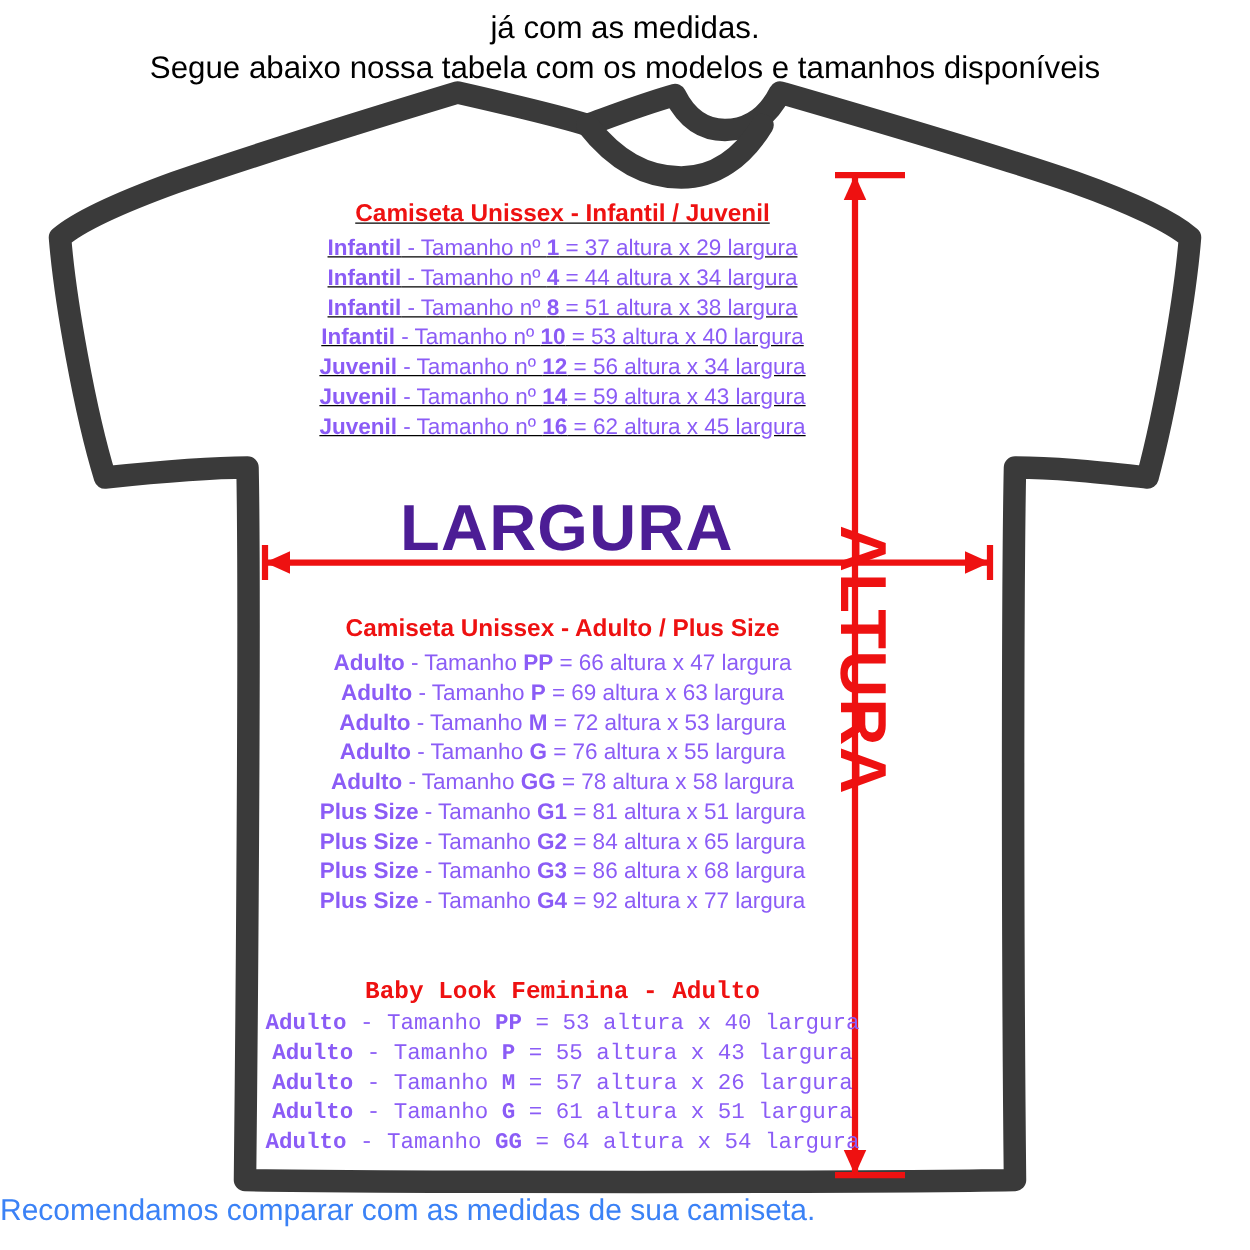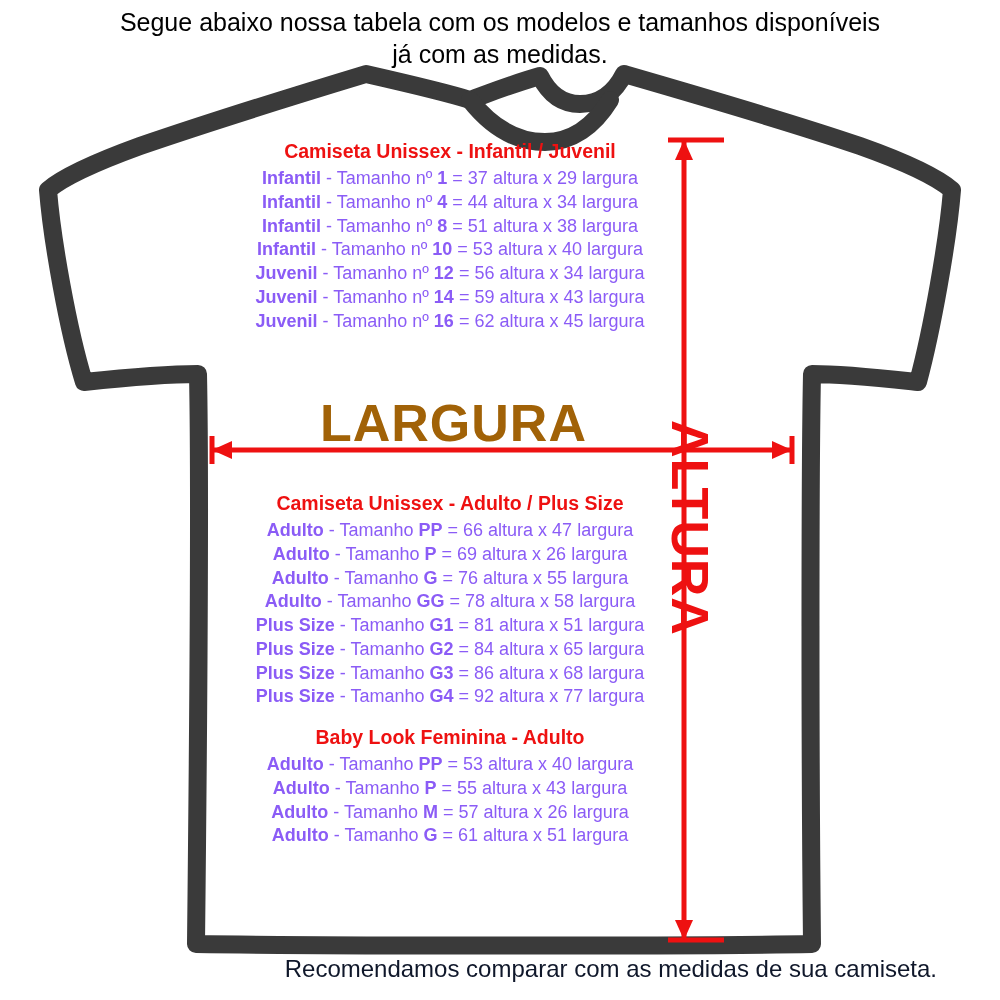--- a/index.html
+++ b/index.html
@@ -31,43 +31,43 @@
     text-align: center;
     font-size: 25px;
     line-height: 1.28;
     color: #000;
   }
   .footer-text {
     position: absolute;
     left: 0;
     top: 955px;
     width: 937px;
-    text-align: right;
+    text-align: left;
     font-size: 24px;
-    color: #0f172a;
+    color: #3b82f6;
   }
 
   
   .shirt-svg {
     position: absolute;
     left: 0;
     top: 0;
     width: 1000px;
     height: 1000px;
     pointer-events: none;
   }
 
   
   .largura-label {
     position: absolute;
     left: 320px;
     top: 393px;
     font-size: 52px;
     font-weight: bold;
-    color: #a16207;
+    color: #4c1d95;
     letter-spacing: 1px;
   }
   .altura-label {
     position: absolute;
     left: 660px;
     top: 420px;
     font-size: 52px;
     font-weight: bold;
     color: #ee1111;
     letter-spacing: 1px;
@@ -90,32 +90,32 @@
     white-space: nowrap;
   }
   .row {
     font-size: 18px;
     line-height: 1.32;
     color: #8b5cf6;
     white-space: nowrap;
   }
   .row b { font-weight: bold; }
 
-  #block-infantil { top: 140px; }
+  #block-infantil { top: 160px; text-decoration: underline; }
   #block-adulto   { top: 492px; }
-  #block-baby     { top: 726px; }
+  #block-baby     { top: 782px; font-family: Liberation Mono, monospace; }
 </style>
 </head>
 <body>
 
 <div id="canvas">
 
   <div class="header-text">
+    <div>já com as medidas.</div>
     <div>Segue abaixo nossa tabela com os modelos e tamanhos disponíveis</div>
-    <div>já com as medidas.</div>
   </div>
 
   <svg class="shirt-svg" viewBox="0 0 1000 1000">
 
     <path d="
         M 366 74
         C 410 84, 445 92, 470 100
         C 492 92, 512 84, 540 76
         C 548 92, 560 104, 580 104
         C 602 104, 616 90, 624 74
@@ -170,34 +170,36 @@
         <div class="row"><b>Juvenil</b><span> - Tamanho nº </span><b>12</b><span> = 56 altura x 34 largura</span></div>
         <div class="row"><b>Juvenil</b><span> - Tamanho nº </span><b>14</b><span> = 59 altura x 43 largura</span></div>
         <div class="row"><b>Juvenil</b><span> - Tamanho nº </span><b>16</b><span> = 62 altura x 45 largura</span></div>
       </div>
   </div>
 
   <div class="table-block" id="block-adulto">
     <div class="table-title">Camiseta Unissex - Adulto / Plus Size</div>
     <div class="rows">
         <div class="row"><b>Adulto</b><span> - Tamanho </span><b>PP</b><span> = 66 altura x 47 largura</span></div>
-        <div class="row"><b>Adulto</b><span> - Tamanho </span><b>P</b><span> = 69 altura x 26 largura</span></div>
+        <div class="row"><b>Adulto</b><span> - Tamanho </span><b>P</b><span> = 69 altura x 63 largura</span></div>
+        <div class="row"><b>Adulto</b><span> - Tamanho </span><b>M</b><span> = 72 altura x 53 largura</span></div>
         <div class="row"><b>Adulto</b><span> - Tamanho </span><b>G</b><span> = 76 altura x 55 largura</span></div>
         <div class="row"><b>Adulto</b><span> - Tamanho </span><b>GG</b><span> = 78 altura x 58 largura</span></div>
         <div class="row"><b>Plus Size</b><span> - Tamanho </span><b>G1</b><span> = 81 altura x 51 largura</span></div>
         <div class="row"><b>Plus Size</b><span> - Tamanho </span><b>G2</b><span> = 84 altura x 65 largura</span></div>
         <div class="row"><b>Plus Size</b><span> - Tamanho </span><b>G3</b><span> = 86 altura x 68 largura</span></div>
         <div class="row"><b>Plus Size</b><span> - Tamanho </span><b>G4</b><span> = 92 altura x 77 largura</span></div>
       </div>
   </div>
 
   <div class="table-block" id="block-baby">
     <div class="table-title">Baby Look Feminina - Adulto</div>
     <div class="rows">
         <div class="row"><b>Adulto</b><span> - Tamanho </span><b>PP</b><span> = 53 altura x 40 largura</span></div>
         <div class="row"><b>Adulto</b><span> - Tamanho </span><b>P</b><span> = 55 altura x 43 largura</span></div>
         <div class="row"><b>Adulto</b><span> - Tamanho </span><b>M</b><span> = 57 altura x 26 largura</span></div>
         <div class="row"><b>Adulto</b><span> - Tamanho </span><b>G</b><span> = 61 altura x 51 largura</span></div>
+        <div class="row"><b>Adulto</b><span> - Tamanho </span><b>GG</b><span> = 64 altura x 54 largura</span></div>
       </div>
   </div>
 
   <div class="footer-text">Recomendamos comparar com as medidas de sua camiseta.</div>
 </div>
 
 </body></html>

